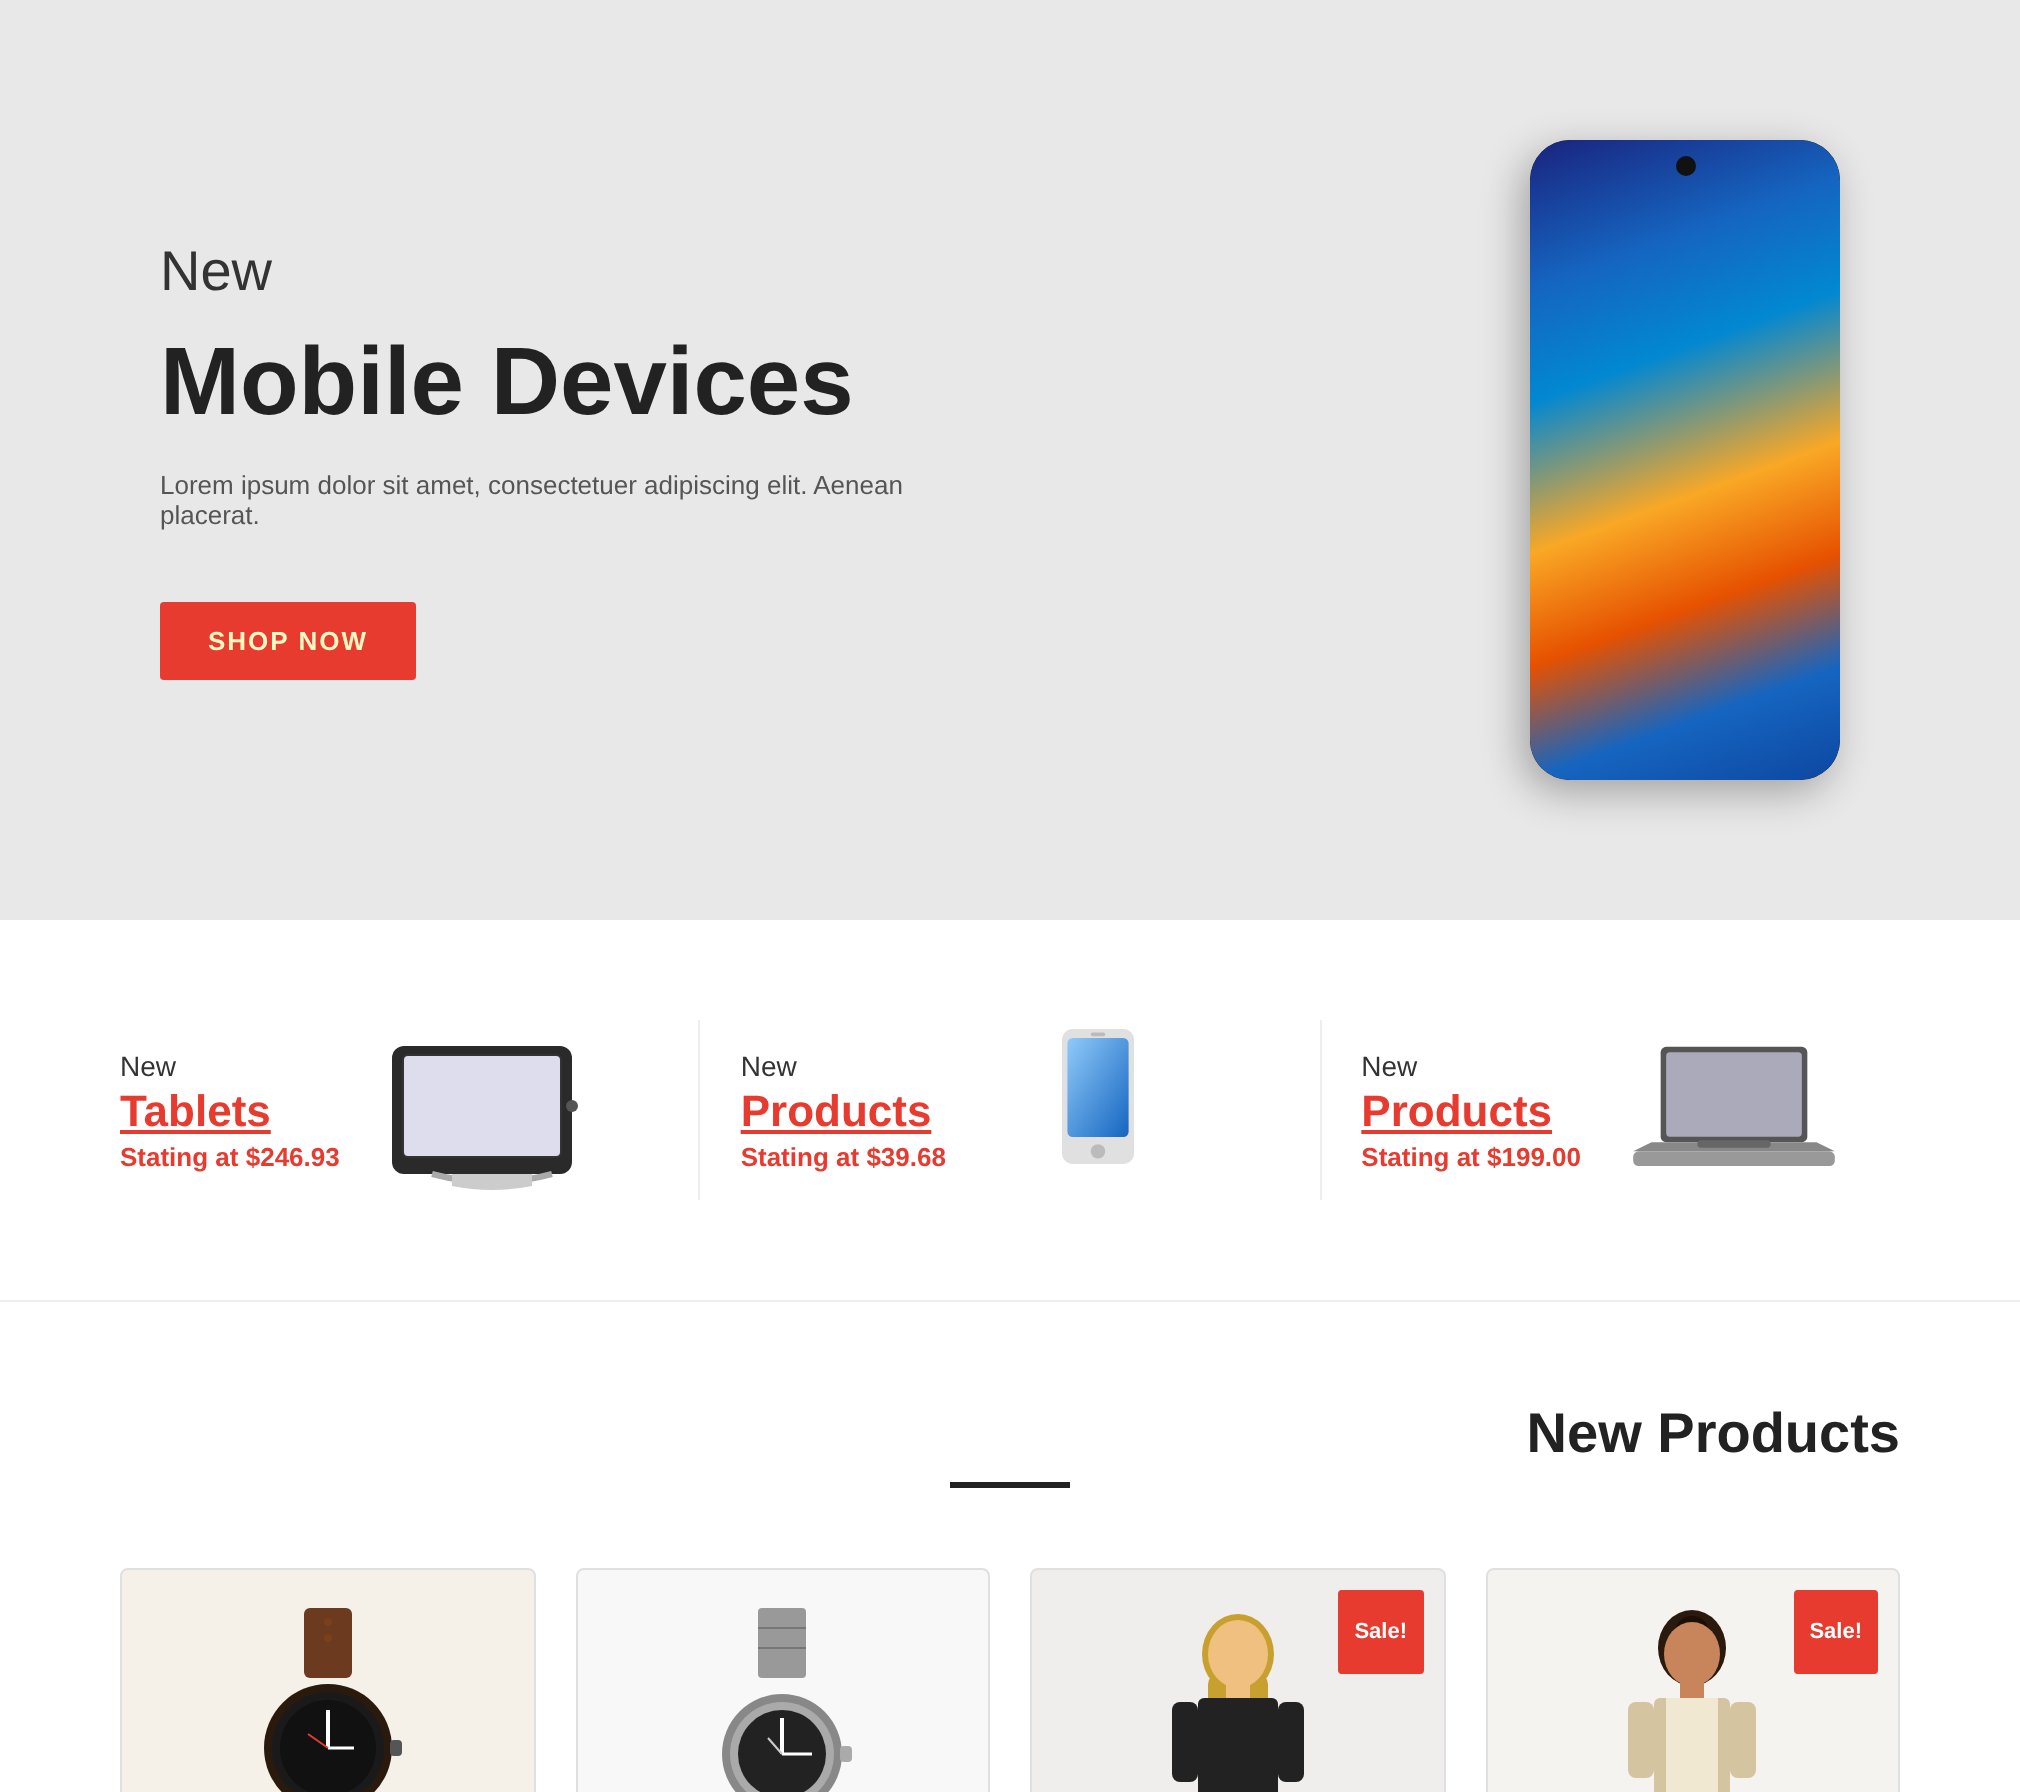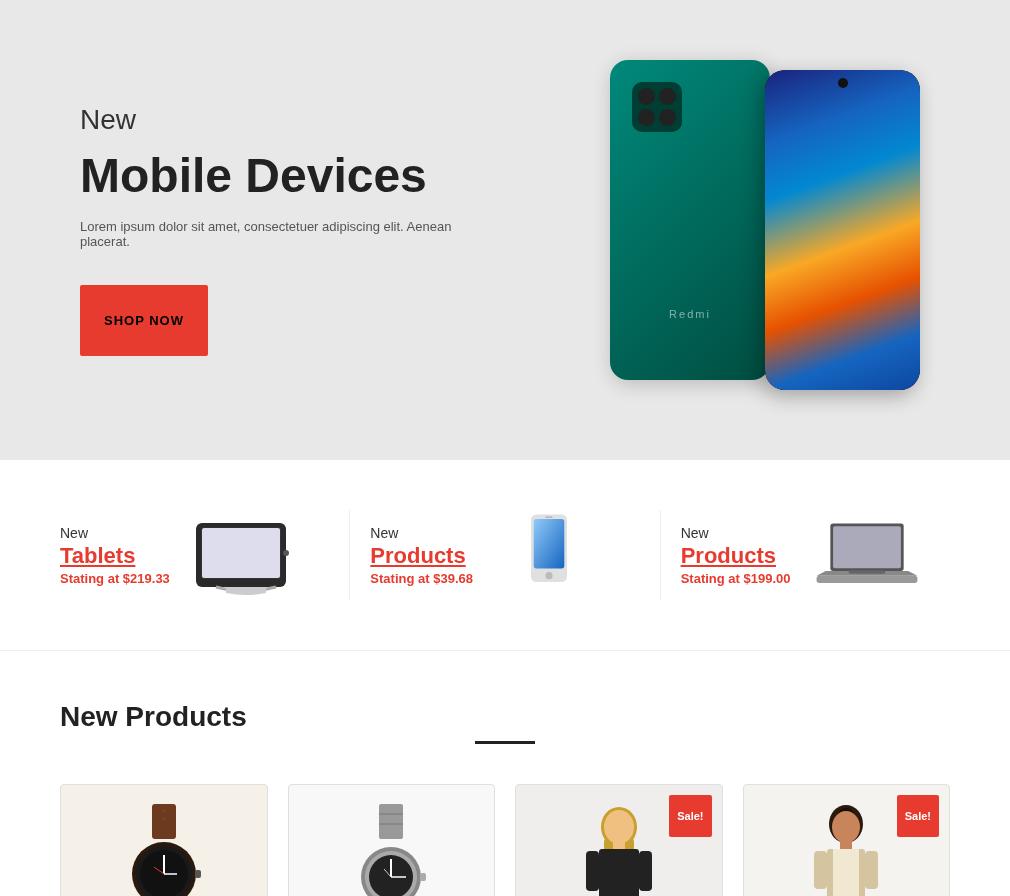--- a/index.html
+++ b/index.html
@@ -15,23 +15,23 @@
       padding: 40px 80px;
       overflow: hidden;
       position: relative;
     }
     .hero-text { max-width: 420px; }
     .hero-new { font-size: 28px; color: #333; font-weight: 400; margin-bottom: 4px; }
     .hero-title { font-size: 48px; font-weight: 800; color: #222; margin-bottom: 16px; margin-top: 12px; }
     .hero-desc { font-size: 13px; color: #555; margin-bottom: 36px; }
     .hero-btn {
       background: #e63b2e;
-      color: #000000;
+      color: #fef9c3;
       border: none;
-      padding: 28px 24px;
+      padding: 12px 24px;
       font-size: 13px;
       font-weight: 700;
       letter-spacing: 1px;
       cursor: pointer;
       border-radius: 2px;
     }
     .hero-image {
       position: relative;
       width: 340px;
       height: 380px;
@@ -145,21 +145,21 @@
 
     
     .mobile-svg { width: 70px; height: 90px; }
 
     
     .laptop-svg { width: 110px; height: 75px; }
 
     
     .new-products { padding: 50px 60px 30px; }
     .section-title {
-      text-align: left;
+      text-align: right;
       font-size: 28px;
       font-weight: 700;
       color: #222;
       margin-bottom: 8px;
     }
     .section-underline {
       width: 60px;
       height: 3px;
       background: #222;
       margin: 0 auto 40px;
@@ -215,46 +215,37 @@
 
 <section class="hero">
   <div class="hero-text">
     <div class="hero-new">New</div>
     <h1 class="hero-title">Mobile Devices</h1>
     <p class="hero-desc">Lorem ipsum dolor sit amet, consectetuer adipiscing elit. Aenean placerat.</p>
     <button class="hero-btn">SHOP NOW</button>
   </div>
   <div class="hero-image">
 
-    <div class="phone-back">
-      <div class="phone-back-camera">
-        <div class="cam-dot"></div>
-        <div class="cam-dot"></div>
-        <div class="cam-dot"></div>
-        <div class="cam-dot"></div>
-      </div>
-      <div class="phone-back-brand">Redmi</div>
-    </div>
 
     <div class="phone-front">
       <div class="phone-screen"></div>
       <div class="phone-punch"></div>
     </div>
   </div>
 </section>
 
 <section class="categories">
 
   <div class="category-item">
     <div class="cat-text">
       <div class="cat-new">New</div>
       <div class="cat-name">Tablets</div>
       <div class="cat-price">
         <span>Stating at</span>
-        <span>$219.33</span>
+        <span>$246.93</span>
       </div>
     </div>
     <div class="cat-image">
 
       <svg class="tablet-svg" viewBox="0 0 110 80">
         <rect x="5" y="8" width="90" height="64" rx="6" ry="6" fill="#2a2a2a"></rect>
         <rect x="10" y="12" width="80" height="52" rx="3" fill="#333"></rect>
         <rect x="11" y="13" width="78" height="50" rx="2" fill="#dde"></rect>
         <ellipse cx="95" cy="38" rx="3" ry="3" fill="#555"></ellipse>
 

